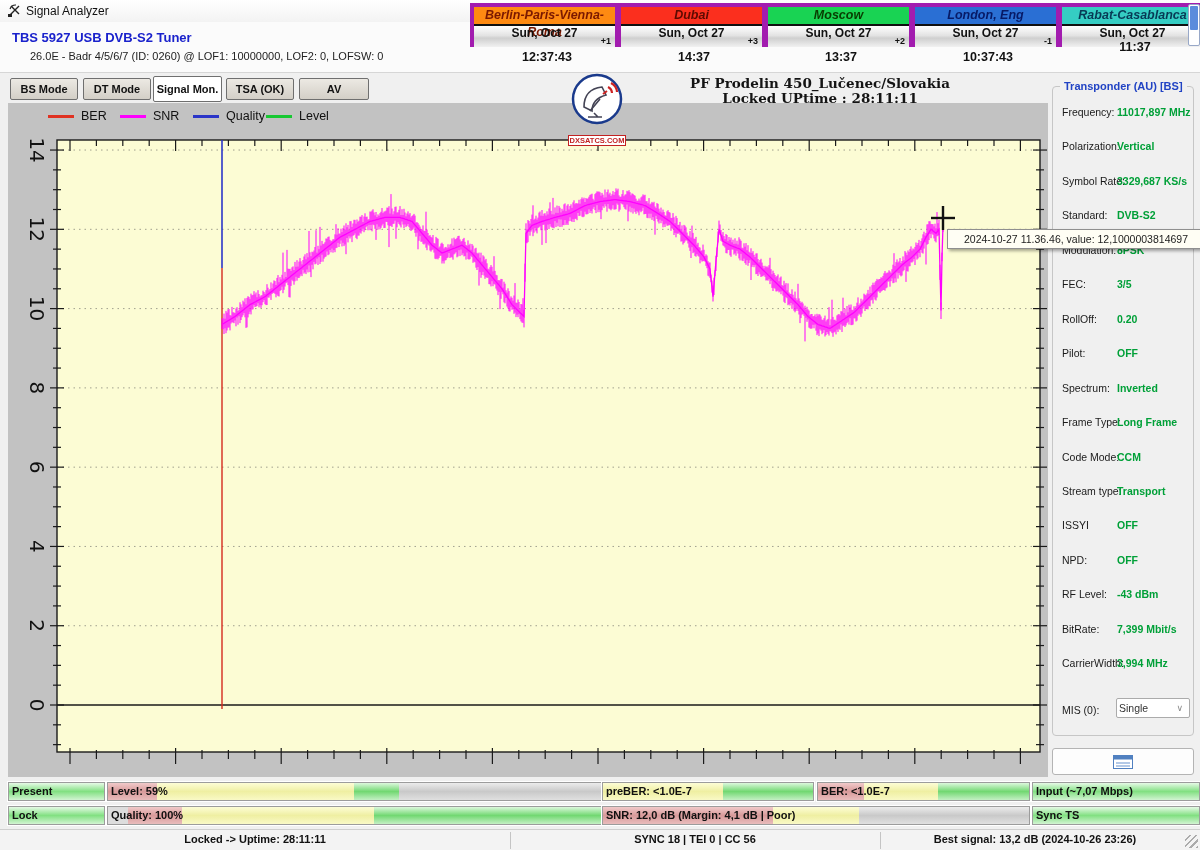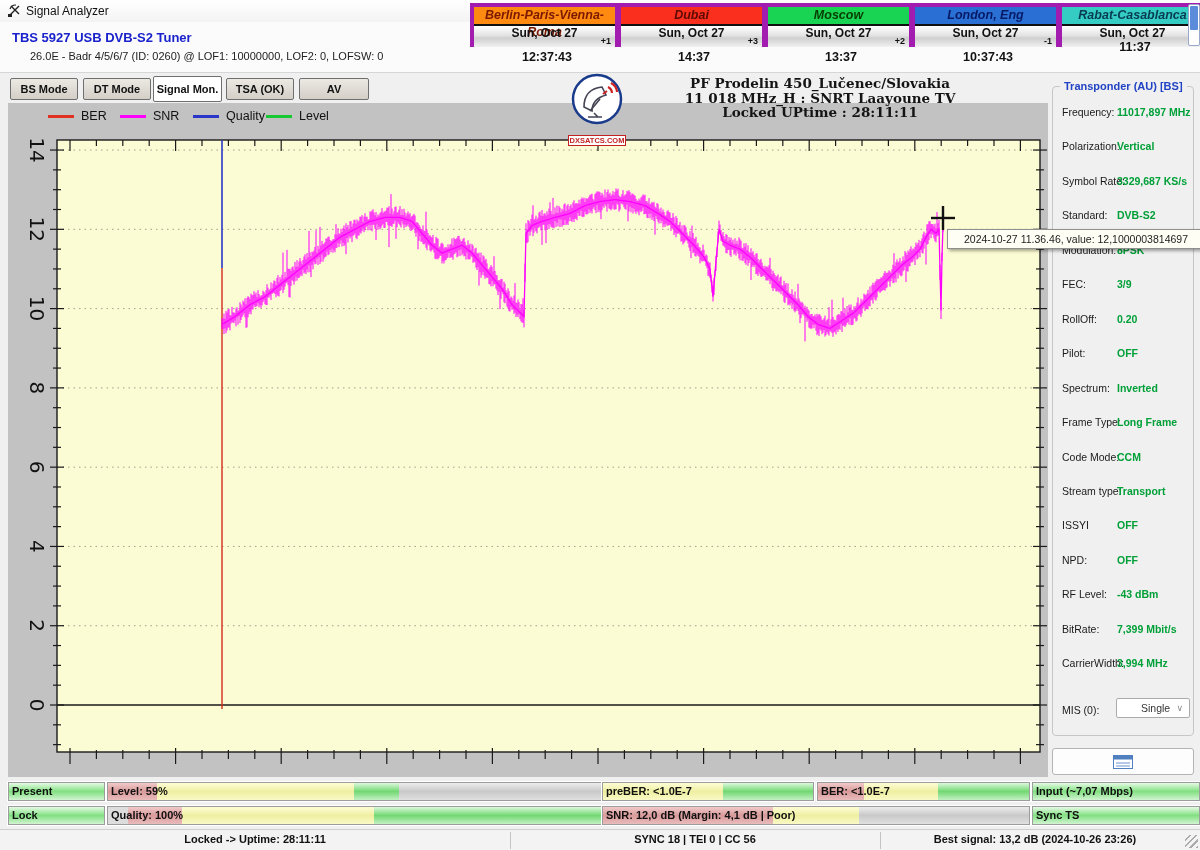--- a/index.html
+++ b/index.html
@@ -41,21 +41,21 @@
     box-shadow:2px 2px 3px rgba(0,0,0,.35);font-size:10.5px;line-height:16px;padding:1px 16px;white-space:nowrap;z-index:40;color:#1c1c1c;}
   
   .tp-box{position:absolute;left:1052px;top:86px;width:142px;height:650px;border:1px solid #c6c6c6;border-radius:4px;box-sizing:border-box;}
   .tp-title{position:absolute;left:1060px;top:80px;background:#f0f0f0;padding:0 4px;font-size:11px;font-weight:bold;color:#2143c4;z-index:2;}
   .tp-rows{position:absolute;left:1056px;top:100px;width:136px;height:590px;}
   .tp-row{position:absolute;left:0;width:136px;height:14px;}
   .tp-row .lab{position:absolute;left:6px;font-size:10.5px;color:#1a1a1a;white-space:nowrap;}
   .tp-row .val{position:absolute;left:61px;font-size:10.5px;font-weight:bold;color:#00a038;white-space:nowrap;}
   .mis-label{position:absolute;left:1062px;top:704px;font-size:10.5px;color:#1a1a1a;}
   .mis-dd{position:absolute;left:1116px;top:698px;width:74px;height:20px;background:#fff;border:1px solid #ababab;border-radius:2px;
-    font-size:10.5px;line-height:19px;padding-left:24px;color:#333;box-sizing:border-box;}
+    font-size:10.5px;line-height:19px;padding-left:2px;color:#333;box-sizing:border-box;}
   .mis-dd .chev{float:right;margin-right:6px;color:#888;font-size:9px;}
   .panel-btn{position:absolute;left:1052px;top:748px;width:142px;height:27px;background:#fdfdfd;border:1px solid #b4b4b4;border-radius:3px;
     display:flex;align-items:center;justify-content:center;box-sizing:border-box;}
   
   .bar{position:absolute;height:17px;border:1px solid #9c9c9c;box-shadow:0 0 0 1px #ffffff;background:#ddd;}
   .segs{display:flex;width:100%;height:100%;}
   .seg{height:100%;}
   .bar .lbl{position:absolute;left:3px;top:0;font-size:11px;font-weight:bold;line-height:17px;color:#101010;white-space:nowrap;z-index:2;}
   
   .statusbar{position:absolute;left:0;top:829px;width:1200px;height:21px;background:#f3f3f3;border-top:1px solid #cfcfcf;}
@@ -318,21 +318,20 @@
     <path d="M14 34 Q14 16 32 14 L36 22 Q22 26 22 38 Z" fill="none" stroke="#445" stroke-width="1.6"></path>
     <path d="M20 38 L30 26 M24 40 l4 4 M18 44 h14" stroke="#445" stroke-width="1.6" fill="none"></path>
     <path d="M38 14 a7 7 0 0 1 4 6 M41 10 a11 11 0 0 1 6 9" stroke="#cc2222" stroke-width="2.2" fill="none"></path>
     <path d="M33 21 l4 -3" stroke="#cc2222" stroke-width="2" fill="none"></path>
   </svg>
   <div class="logo-label">DXSATCS.COM</div>
 </div>
 
 <div class="chart-title">
   <div>PF Prodelin 450_Lučenec/Slovakia</div>
-  <div>11 018 MHz_H : SNRT Laayoune TV</div>
   <div>Locked UPtime : 28:11:11</div>
 </div>
 
 <div class="tooltip">2024-10-27 11.36.46, value: 12,1000003814697</div>
 
 <div class="tp-box"></div>
 <div class="tp-title">Transponder (AU) [BS]</div>
 <div class="tp-rows" id="tp-rows">
     <div class="tp-row" style="top: 6px;">
       <span class="lab">Frequency:</span>
@@ -349,21 +348,21 @@
     <div class="tp-row" style="top: 109.35px;">
       <span class="lab">Standard:</span>
       <span class="val">DVB-S2</span>
     </div>
     <div class="tp-row" style="top: 143.8px;">
       <span class="lab">Modulation:</span>
       <span class="val">8PSK</span>
     </div>
     <div class="tp-row" style="top: 178.25px;">
       <span class="lab">FEC:</span>
-      <span class="val">3/9</span>
+      <span class="val">3/5</span>
     </div>
     <div class="tp-row" style="top: 212.7px;">
       <span class="lab">RollOff:</span>
       <span class="val">0.20</span>
     </div>
     <div class="tp-row" style="top: 247.15px;">
       <span class="lab">Pilot:</span>
       <span class="val">OFF</span>
     </div>
     <div class="tp-row" style="top: 281.6px;">

